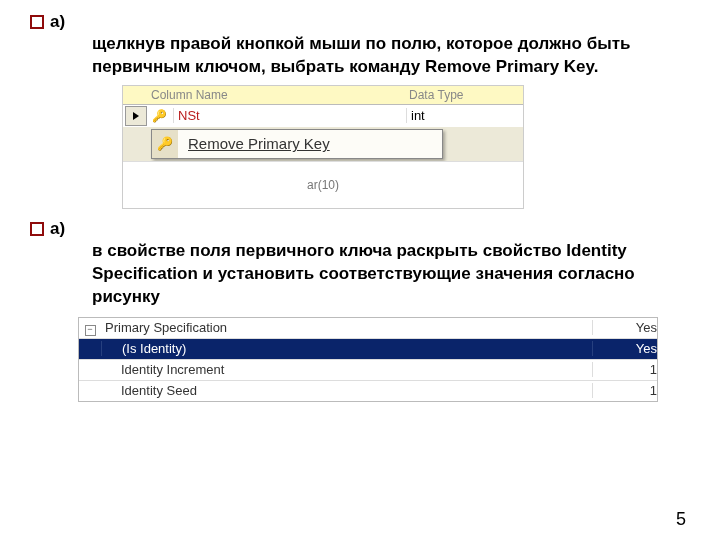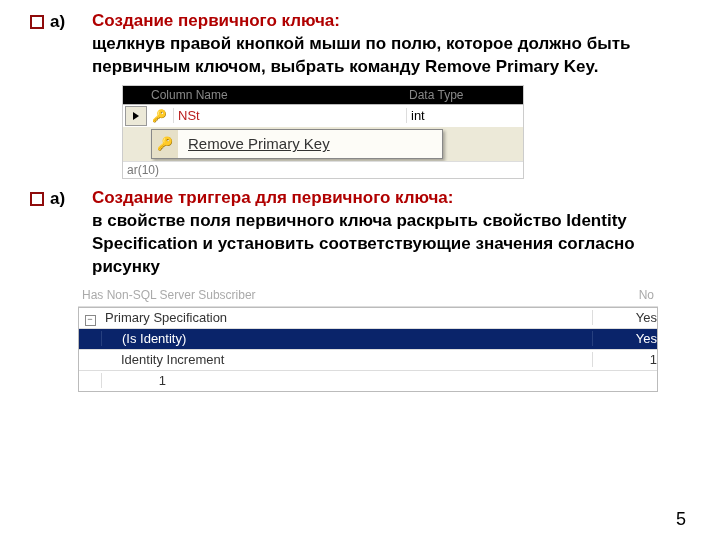--- a/index.html
+++ b/index.html
@@ -54,21 +54,21 @@
   
   .fig1 {
     width: 400px;
     font-family: Tahoma, Arial, sans-serif;
     font-size: 13px;
     border: 1px solid #ccc;
     background: #ece9d8;
   }
   .fig1-header {
     display: flex;
-    background: #000000;
+    background: #fef9c3;
     border-bottom: 1px solid #bbb;
     color: #888;
     padding: 2px 4px;
     font-size: 12px;
   }
   .fig1-header .colname-h { flex: 1; padding-left: 24px;}
   .fig1-header .type-h { width: 110px; }
   .fig1-row {
     display: flex;
     align-items: center;
@@ -120,22 +120,22 @@
   }
   .menu-text {
     padding: 5px 10px;
     font-size: 15px;
     color: #333;
     text-decoration: underline;
   }
   .fig1-tail {
     display:flex;
     background:#fff;
-    padding:1px 4px;
-    justify-content:flex-start;
+    padding:16px 4px;
+    justify-content:center;
     color:#777;
     font-size:12px;
     border-top:1px solid #ddd;
   }
 
   
   .fig2-wrap {
     margin: 8px 0 0 48px;
     width: 580px;
     font-family: Tahoma, Arial, sans-serif;
@@ -206,21 +206,21 @@
 <body>
 
 <div class="content">
 
   <div class="item">
     <div class="bullet-col">
       <span class="sq"></span>
       <span class="item-label">a)</span>
     </div>
     <div class="text-col">
-      <span class="heading-red">Создание первичного ключа:</span><br>
+      <br>
       <span>щелкнув правой кнопкой мыши по полю, которое должно быть первичным ключом, выбрать команду Remove Primary Key.</span>
     </div>
   </div>
 
   <div class="ui-fig">
     <div class="fig1">
       <div class="fig1-header">
         <div class="colname-h">Column Name</div>
         <div class="type-h">Data Type</div>
       </div>
@@ -243,48 +243,45 @@
       </div>
     </div>
   </div>
 
   <div class="item">
     <div class="bullet-col">
       <span class="sq"></span>
       <span class="item-label">a)</span>
     </div>
     <div class="text-col">
-      <span class="heading-red">Создание  триггера для первичного ключа:</span><br>
+      <br>
       <span>в свойстве поля первичного ключа раскрыть свойство Identity Specification и установить соответствующие значения согласно рисунку</span>
     </div>
   </div>
 
   <div class="fig2-wrap">
-    <div class="fig2-toprow">
-      <span>Has Non-SQL Server Subscriber</span>
-      <span>No</span>
-    </div>
     <div class="fig2">
       <div class="fig2-row">
         <div class="fig2-expand"><span class="box-toggle">−</span></div>
         <div class="fig2-label">Primary Specification</div>
         <div class="fig2-val">Yes</div>
       </div>
       <div class="fig2-row selected">
         <div class="fig2-expand"></div>
         <div class="fig2-label indent">(Is Identity)</div>
         <div class="fig2-val">Yes</div>
       </div>
       <div class="fig2-row">
         <div class="fig2-expand"></div>
         <div class="fig2-label indent">Identity Increment</div>
         <div class="fig2-val">1</div>
       </div>
       <div class="fig2-row">
         <div class="fig2-expand"></div>
+        <div class="fig2-label indent">Identity Seed</div>
         <div class="fig2-val">1</div>
       </div>
     </div>
   </div>
 
 </div>
 
 <div class="pagenum">5</div>
 
 </body></html>

